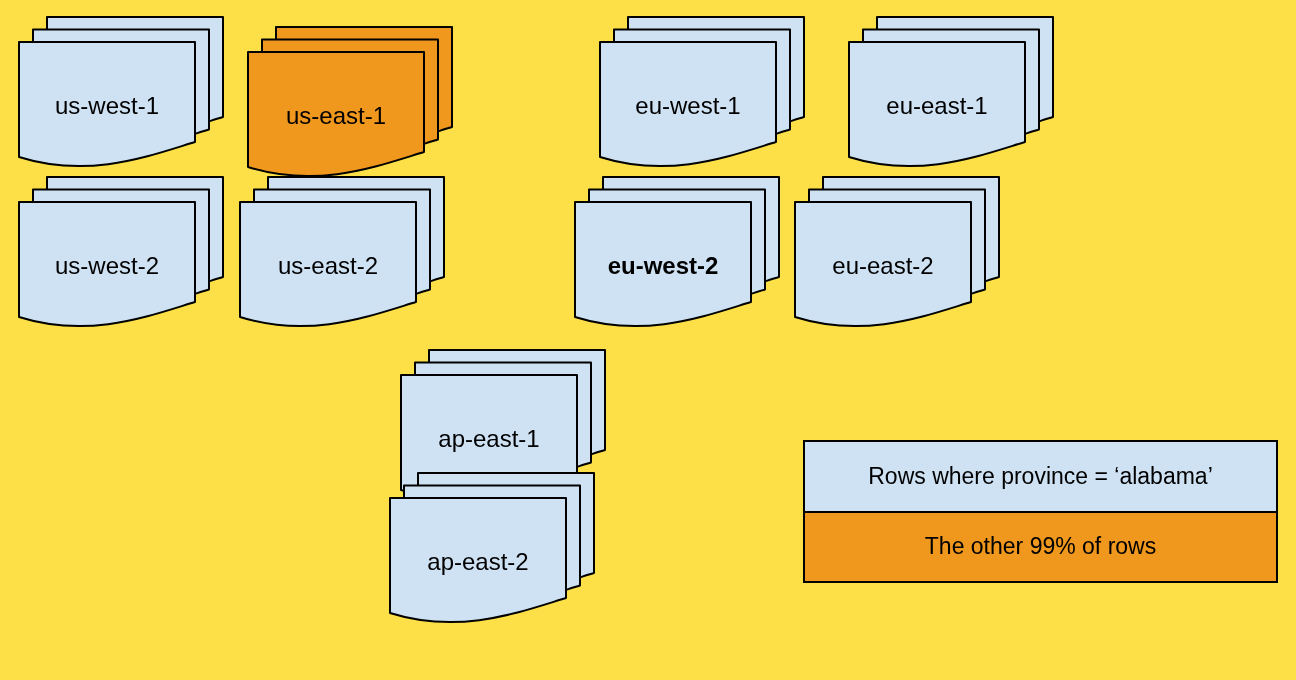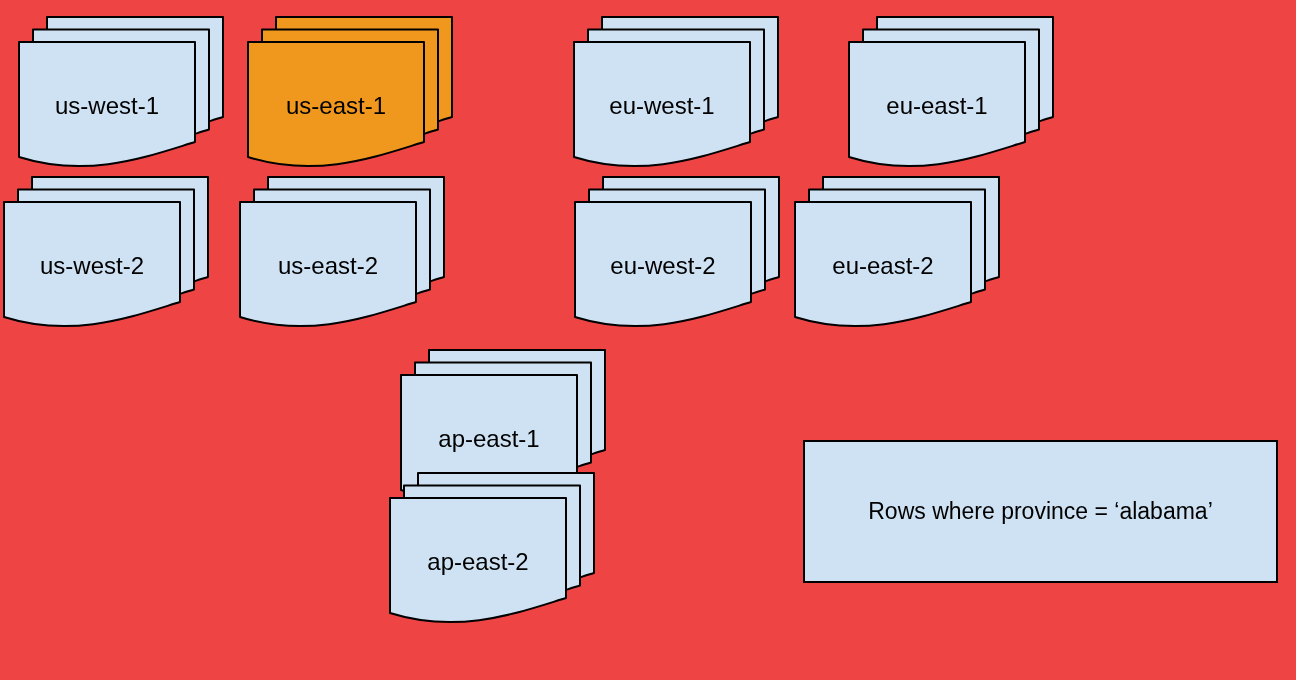--- a/index.html
+++ b/index.html
@@ -5,21 +5,21 @@
   html, body {
     margin: 0;
     padding: 0;
     background: #ffffff;
     font-family: "Liberation Sans", "DejaVu Sans", sans-serif;
   }
   #canvas {
     position: relative;
     width: 1296px;
     height: 680px;
-    background: #ef4444;
+    background: #fde047;
     overflow: hidden;
   }
   .stack {
     position: absolute;
     width: 210px;
     height: 154px;
   }
   .stack svg { display: block; }
   .stack-label {
     font-family: "Liberation Sans", "DejaVu Sans", sans-serif;
@@ -56,61 +56,61 @@
 
   <div id="stacks">
       <div class="stack" style="left: 17px; top: 15px;">
         <svg width="210" height="154" viewBox="0 0 210 154">
           <path d="M0 0 H176 V100 C130 114 70 137 0 115 Z" transform="translate(30 2)" fill="#CFE2F3" stroke="#000000" stroke-width="2" stroke-linejoin="round"></path>
           <path d="M0 0 H176 V100 C130 114 70 137 0 115 Z" transform="translate(16 14.5)" fill="#CFE2F3" stroke="#000000" stroke-width="2" stroke-linejoin="round"></path>
           <path d="M0 0 H176 V100 C130 114 70 137 0 115 Z" transform="translate(2 27)" fill="#CFE2F3" stroke="#000000" stroke-width="2" stroke-linejoin="round"></path>
           <text x="90" y="99" text-anchor="middle" class="stack-label">us-west-1</text>
         </svg>
       </div>
-      <div class="stack" style="left: 246px; top: 15px;">
+      <div class="stack" style="left: 246px; top: 25px;">
         <svg width="210" height="154" viewBox="0 0 210 154">
           <path d="M0 0 H176 V100 C130 114 70 137 0 115 Z" transform="translate(30 2)" fill="#F0971D" stroke="#000000" stroke-width="2" stroke-linejoin="round"></path>
           <path d="M0 0 H176 V100 C130 114 70 137 0 115 Z" transform="translate(16 14.5)" fill="#F0971D" stroke="#000000" stroke-width="2" stroke-linejoin="round"></path>
           <path d="M0 0 H176 V100 C130 114 70 137 0 115 Z" transform="translate(2 27)" fill="#F0971D" stroke="#000000" stroke-width="2" stroke-linejoin="round"></path>
           <text x="90" y="99" text-anchor="middle" class="stack-label">us-east-1</text>
         </svg>
       </div>
-      <div class="stack" style="left: 572px; top: 15px;">
+      <div class="stack" style="left: 598px; top: 15px;">
         <svg width="210" height="154" viewBox="0 0 210 154">
           <path d="M0 0 H176 V100 C130 114 70 137 0 115 Z" transform="translate(30 2)" fill="#CFE2F3" stroke="#000000" stroke-width="2" stroke-linejoin="round"></path>
           <path d="M0 0 H176 V100 C130 114 70 137 0 115 Z" transform="translate(16 14.5)" fill="#CFE2F3" stroke="#000000" stroke-width="2" stroke-linejoin="round"></path>
           <path d="M0 0 H176 V100 C130 114 70 137 0 115 Z" transform="translate(2 27)" fill="#CFE2F3" stroke="#000000" stroke-width="2" stroke-linejoin="round"></path>
           <text x="90" y="99" text-anchor="middle" class="stack-label">eu-west-1</text>
         </svg>
       </div>
       <div class="stack" style="left: 847px; top: 15px;">
         <svg width="210" height="154" viewBox="0 0 210 154">
           <path d="M0 0 H176 V100 C130 114 70 137 0 115 Z" transform="translate(30 2)" fill="#CFE2F3" stroke="#000000" stroke-width="2" stroke-linejoin="round"></path>
           <path d="M0 0 H176 V100 C130 114 70 137 0 115 Z" transform="translate(16 14.5)" fill="#CFE2F3" stroke="#000000" stroke-width="2" stroke-linejoin="round"></path>
           <path d="M0 0 H176 V100 C130 114 70 137 0 115 Z" transform="translate(2 27)" fill="#CFE2F3" stroke="#000000" stroke-width="2" stroke-linejoin="round"></path>
           <text x="90" y="99" text-anchor="middle" class="stack-label">eu-east-1</text>
         </svg>
       </div>
-      <div class="stack" style="left: 2px; top: 175px;">
+      <div class="stack" style="left: 17px; top: 175px;">
         <svg width="210" height="154" viewBox="0 0 210 154">
           <path d="M0 0 H176 V100 C130 114 70 137 0 115 Z" transform="translate(30 2)" fill="#CFE2F3" stroke="#000000" stroke-width="2" stroke-linejoin="round"></path>
           <path d="M0 0 H176 V100 C130 114 70 137 0 115 Z" transform="translate(16 14.5)" fill="#CFE2F3" stroke="#000000" stroke-width="2" stroke-linejoin="round"></path>
           <path d="M0 0 H176 V100 C130 114 70 137 0 115 Z" transform="translate(2 27)" fill="#CFE2F3" stroke="#000000" stroke-width="2" stroke-linejoin="round"></path>
           <text x="90" y="99" text-anchor="middle" class="stack-label">us-west-2</text>
         </svg>
       </div>
       <div class="stack" style="left: 238px; top: 175px;">
         <svg width="210" height="154" viewBox="0 0 210 154">
           <path d="M0 0 H176 V100 C130 114 70 137 0 115 Z" transform="translate(30 2)" fill="#CFE2F3" stroke="#000000" stroke-width="2" stroke-linejoin="round"></path>
           <path d="M0 0 H176 V100 C130 114 70 137 0 115 Z" transform="translate(16 14.5)" fill="#CFE2F3" stroke="#000000" stroke-width="2" stroke-linejoin="round"></path>
           <path d="M0 0 H176 V100 C130 114 70 137 0 115 Z" transform="translate(2 27)" fill="#CFE2F3" stroke="#000000" stroke-width="2" stroke-linejoin="round"></path>
           <text x="90" y="99" text-anchor="middle" class="stack-label">us-east-2</text>
         </svg>
       </div>
-      <div class="stack" style="left: 573px; top: 175px;">
+      <div class="stack" style="left: 573px; top: 175px; font-weight: bold;">
         <svg width="210" height="154" viewBox="0 0 210 154">
           <path d="M0 0 H176 V100 C130 114 70 137 0 115 Z" transform="translate(30 2)" fill="#CFE2F3" stroke="#000000" stroke-width="2" stroke-linejoin="round"></path>
           <path d="M0 0 H176 V100 C130 114 70 137 0 115 Z" transform="translate(16 14.5)" fill="#CFE2F3" stroke="#000000" stroke-width="2" stroke-linejoin="round"></path>
           <path d="M0 0 H176 V100 C130 114 70 137 0 115 Z" transform="translate(2 27)" fill="#CFE2F3" stroke="#000000" stroke-width="2" stroke-linejoin="round"></path>
           <text x="90" y="99" text-anchor="middle" class="stack-label">eu-west-2</text>
         </svg>
       </div>
       <div class="stack" style="left: 793px; top: 175px;">
         <svg width="210" height="154" viewBox="0 0 210 154">
           <path d="M0 0 H176 V100 C130 114 70 137 0 115 Z" transform="translate(30 2)" fill="#CFE2F3" stroke="#000000" stroke-width="2" stroke-linejoin="round"></path>
@@ -134,15 +134,18 @@
           <path d="M0 0 H176 V100 C130 114 70 137 0 115 Z" transform="translate(2 27)" fill="#CFE2F3" stroke="#000000" stroke-width="2" stroke-linejoin="round"></path>
           <text x="90" y="99" text-anchor="middle" class="stack-label">ap-east-2</text>
         </svg>
       </div>
     </div>
 
   <div id="legend">
     <div class="legend-row" style="background: rgb(207, 226, 243);">
       <span>Rows where province = ‘alabama’</span>
     </div>
+    <div class="legend-row" style="background: rgb(240, 151, 29);">
+      <span>The other 99% of rows</span>
+    </div>
   </div>
 
 </div>
 
 </body></html>

